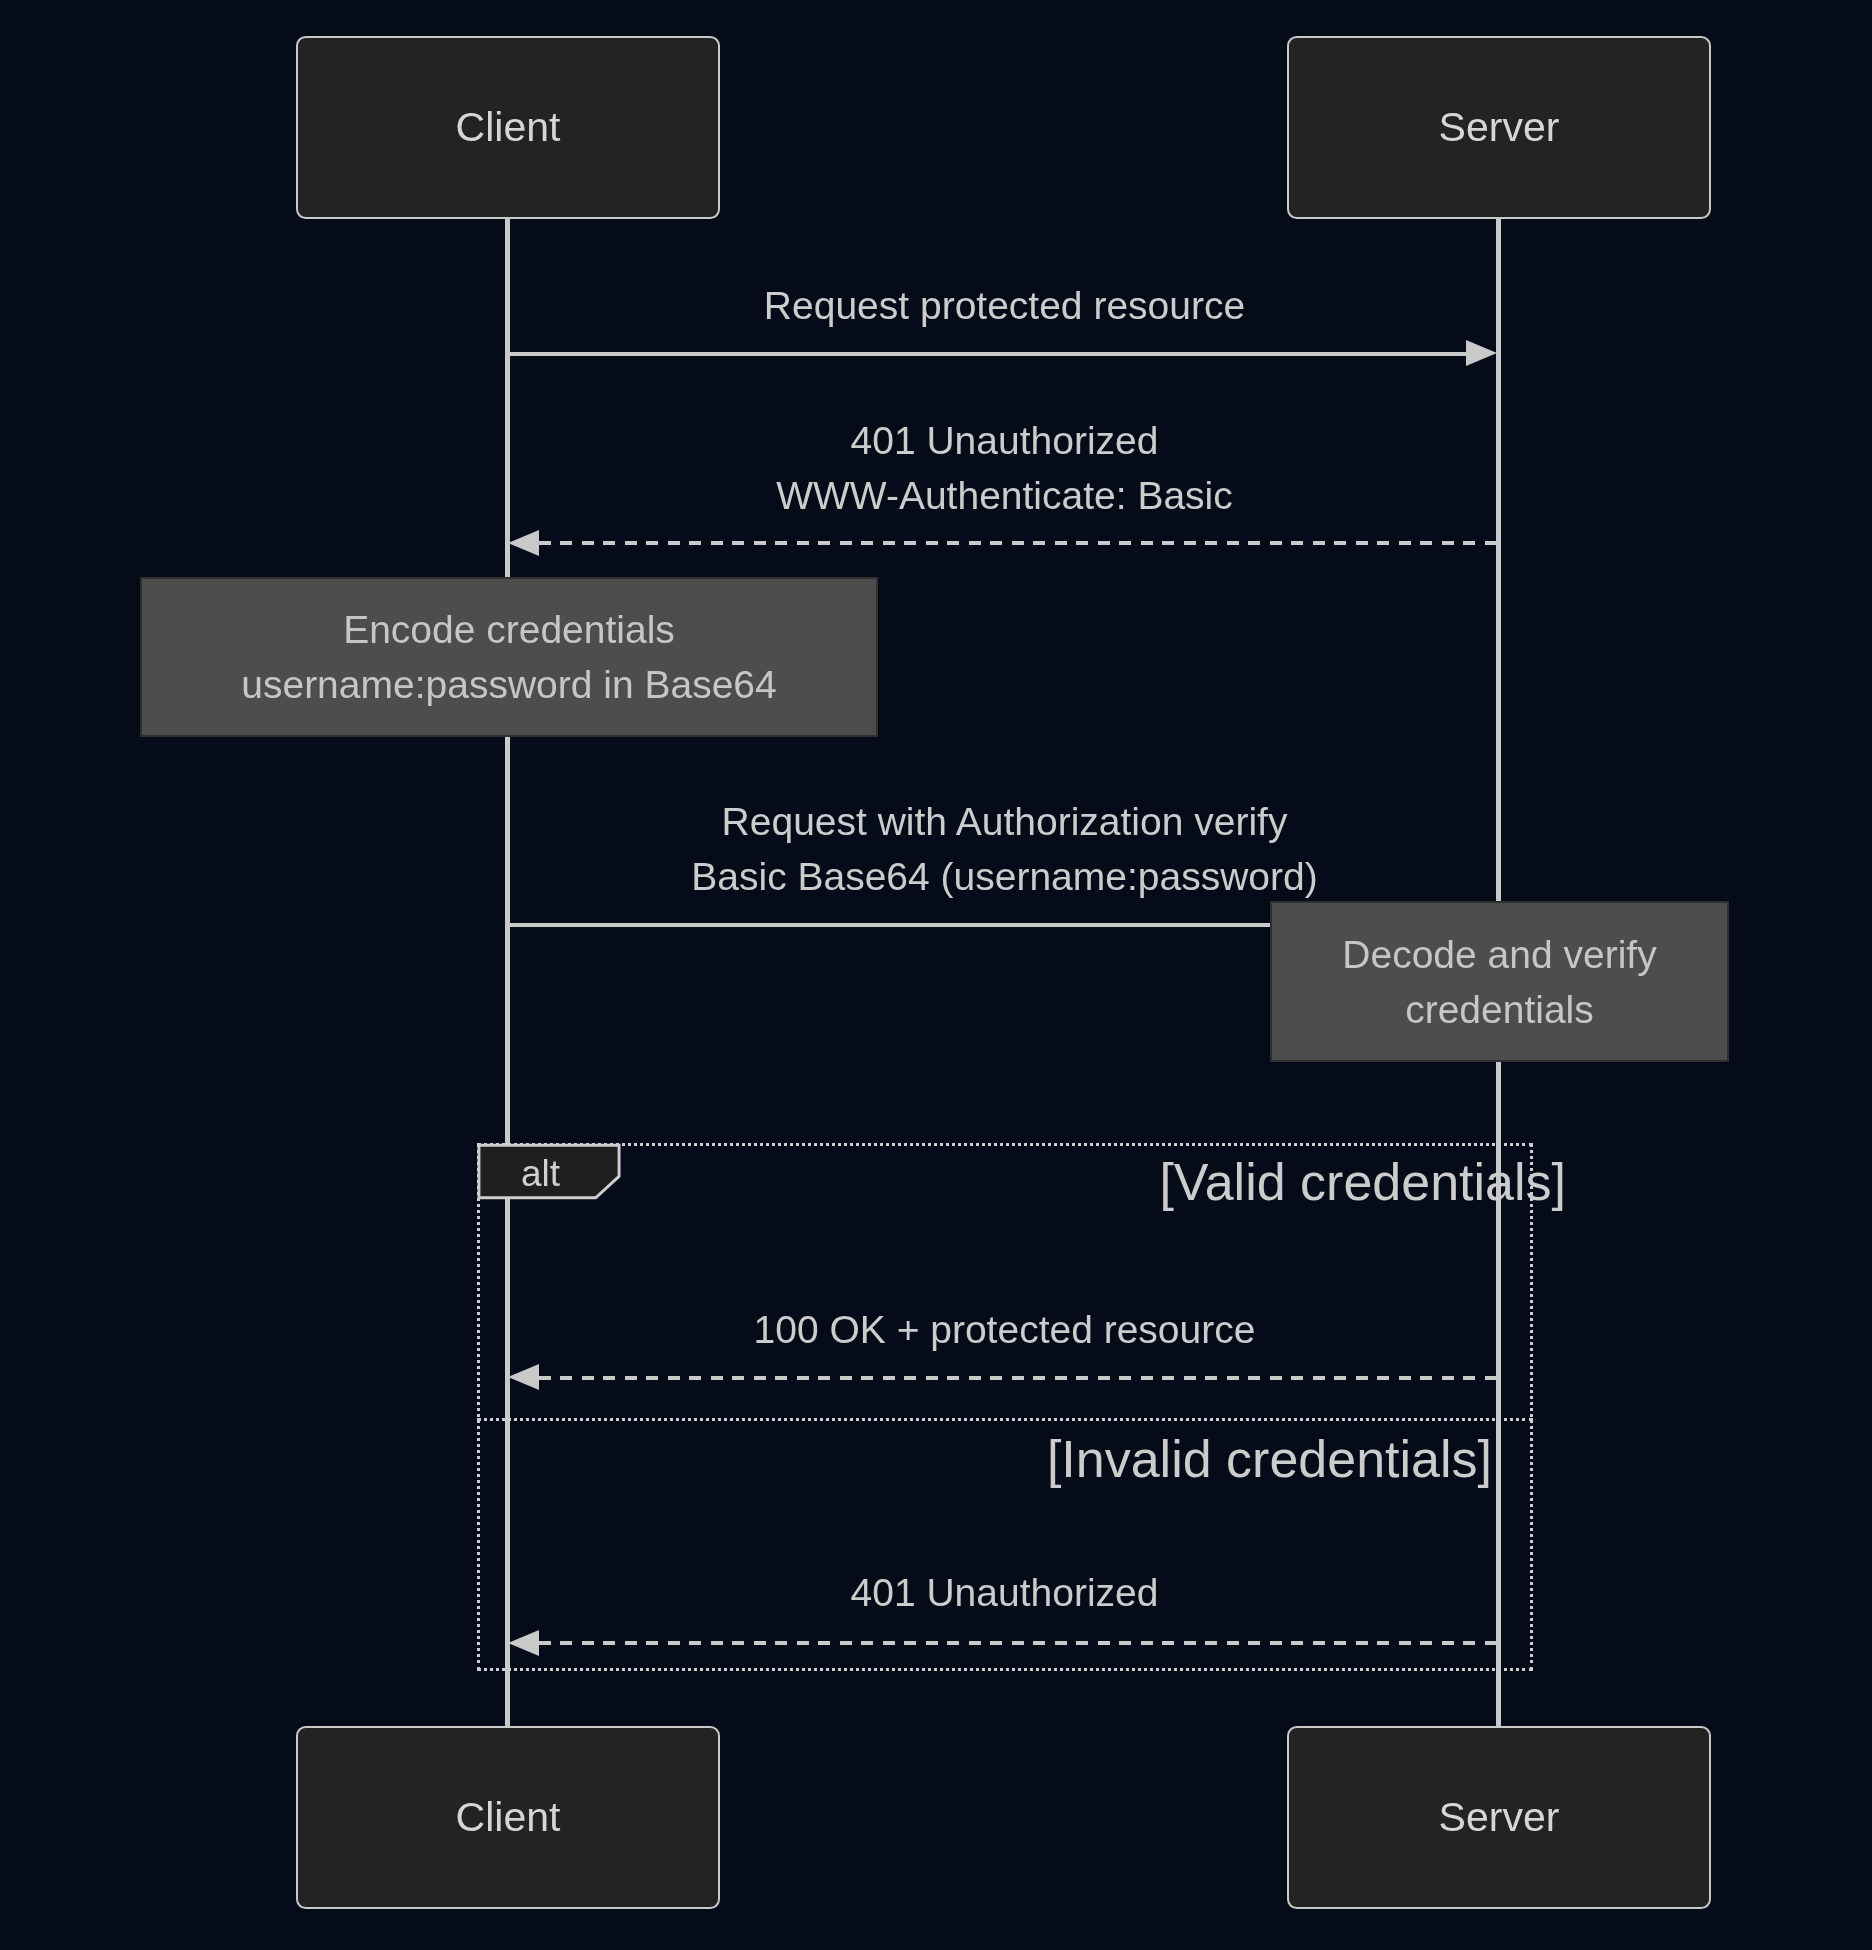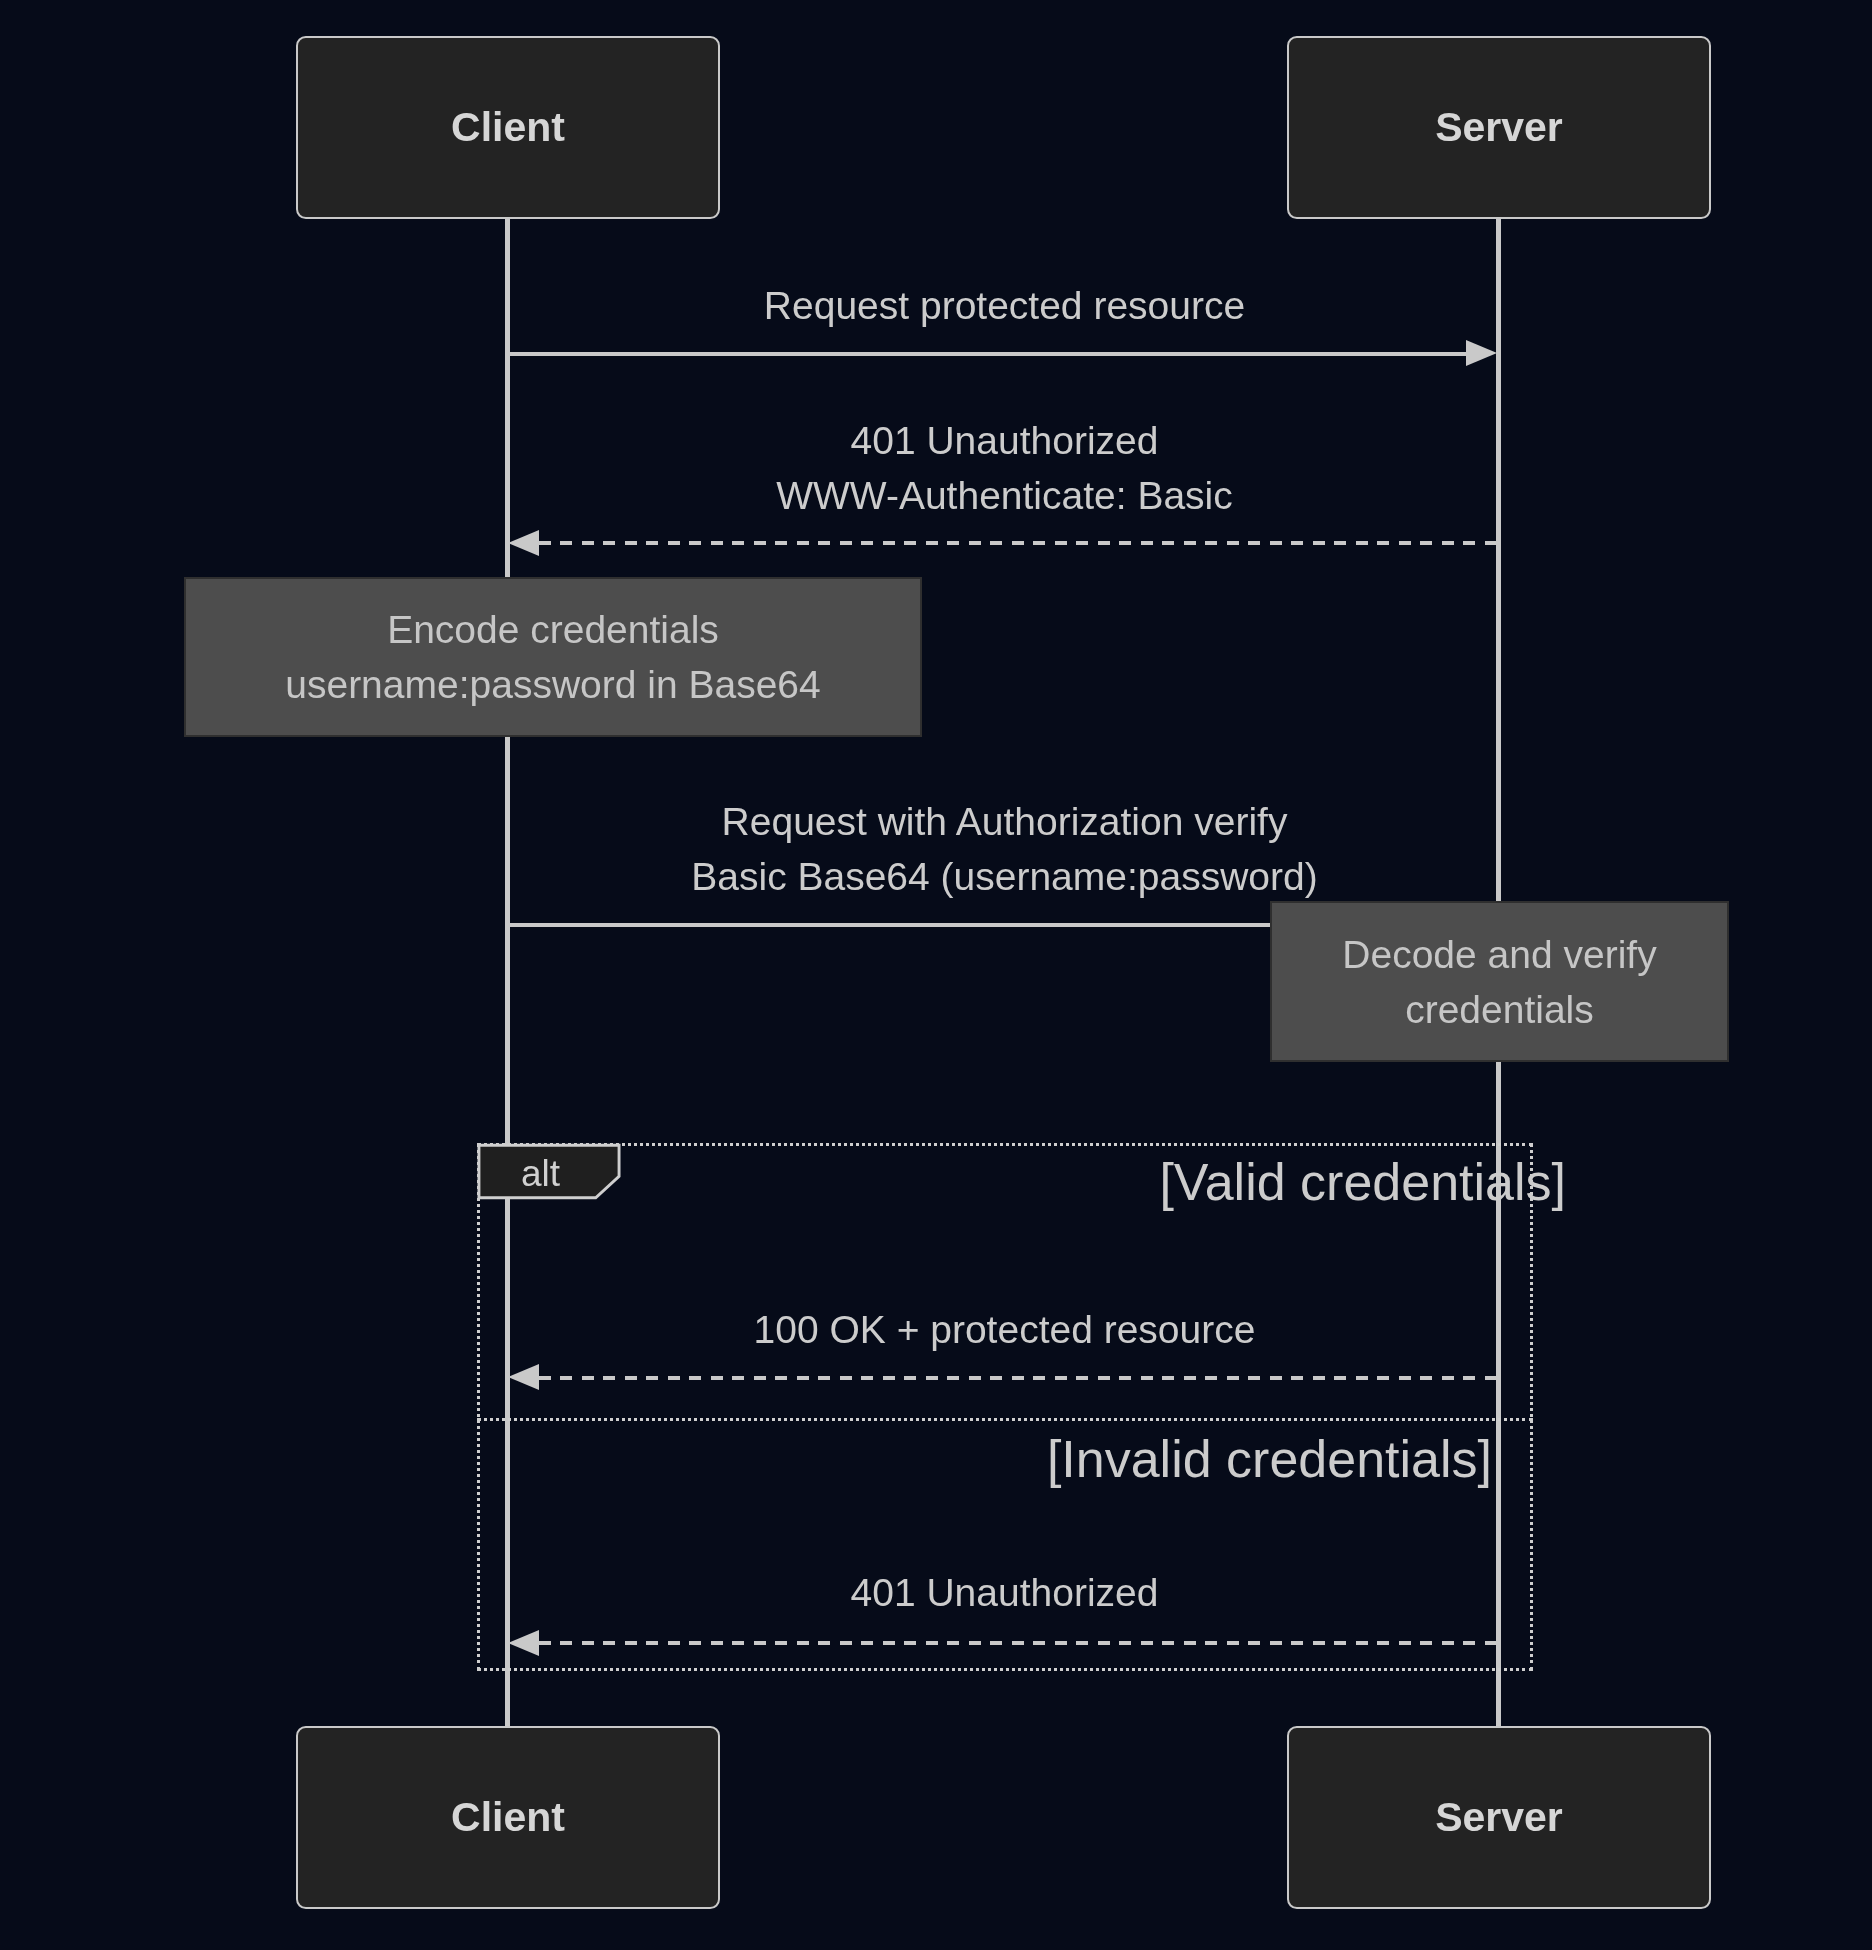--- a/index.html
+++ b/index.html
@@ -12,21 +12,21 @@
   }
   html,body{margin:0;padding:0;background:var(--bg);}
   #canvas{
     position:relative;width:1872px;height:1950px;background:var(--bg);
     font-family:"Liberation Sans", sans-serif;color:var(--text);overflow:hidden;
   }
   .actor-box{
     position:absolute;width:424px;height:183px;background:var(--boxfill);
     border:2.9px solid var(--line);border-radius:9.8px;
     display:flex;align-items:center;justify-content:center;
-    font-size:41px;color:#d6d6d6;box-sizing:border-box;font-weight:bold;
+    font-size:41px;color:#d6d6d6;box-sizing:border-box;
   }
   .lifeline{position:absolute;width:4.9px;background:var(--line);}
   .msg{
     position:absolute;width:975px;text-align:center;
     font-size:39px;line-height:55px;color:var(--text);white-space:nowrap;
   }
   .solid-line{position:absolute;height:3.9px;background:var(--line);}
   .dashed-line{
     position:absolute;height:3.9px;
     background:repeating-linear-gradient(90deg,var(--line) 0 11.7px,transparent 11.7px 21.5px);
@@ -86,21 +86,21 @@
   <div class="solid-line" style="left:508px;top:352px;width:962px;"></div>
   <div class="head-right" style="left:1466px;top:340px;"></div>
 
   <div class="msg" style="left:517px;top:413px;">
     <div>401 Unauthorized</div>
     <div>WWW-Authenticate: Basic</div>
   </div>
   <div class="dashed-line" style="left:539px;top:541px;width:957px;"></div>
   <div class="head-left" style="left:508px;top:530px;"></div>
 
-  <div class="note" style="left:140px;top:577px;width:738px;height:160px;margin-left:44px;">
+  <div class="note" style="left:140px;top:577px;width:738px;height:160px;">
     <div>Encode credentials</div>
     <div>username:password in Base64</div>
   </div>
 
   <div class="msg" style="left:517px;top:794px;">
     <div>Request with Authorization verify</div>
     <div>Basic Base64 (username:password)</div>
   </div>
   <div class="solid-line" style="left:508px;top:923px;width:962px;"></div>
   <div class="head-right" style="left:1466px;top:911px;"></div>

